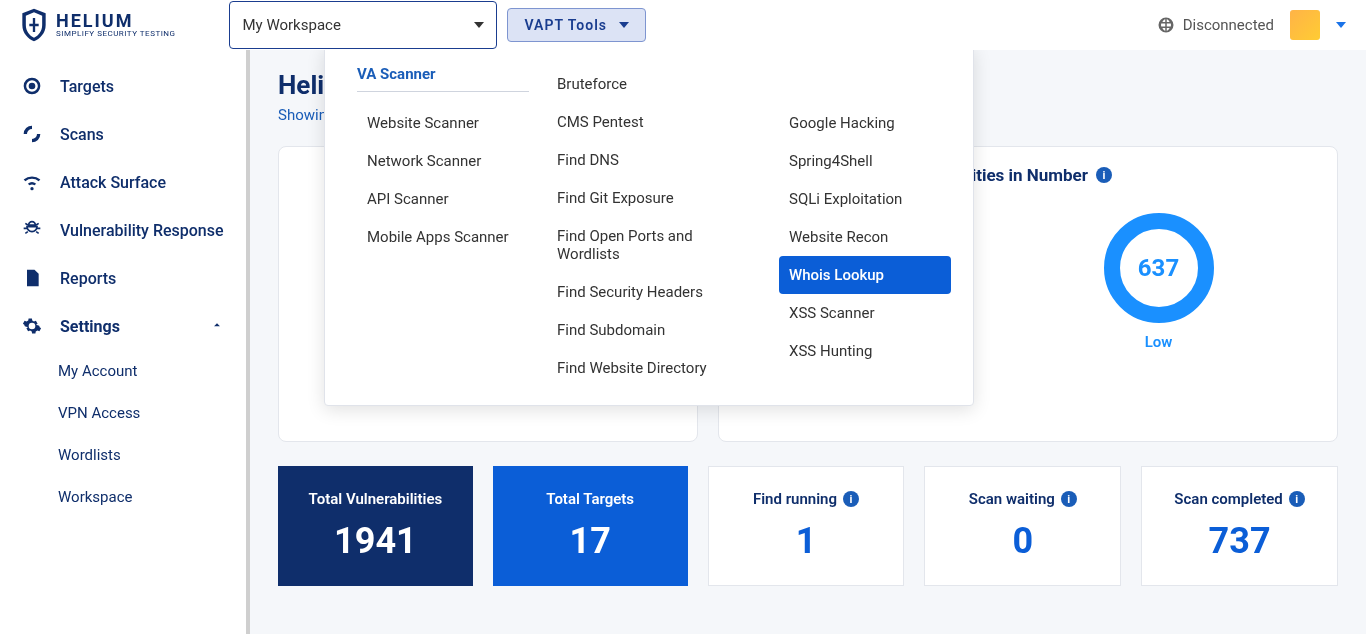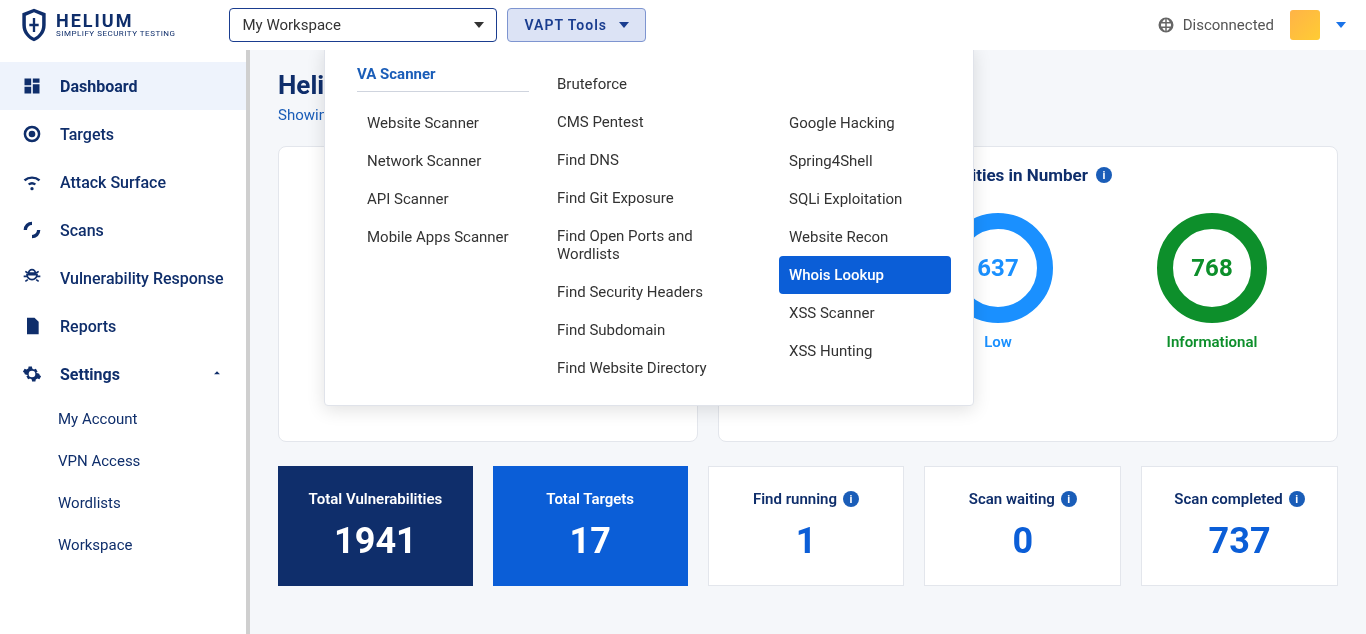--- a/index.html
+++ b/index.html
@@ -4,21 +4,21 @@
 <style>
 * { box-sizing: border-box; margin: 0; padding: 0; }
 body { font-family: -apple-system, BlinkMacSystemFont, "Segoe UI", Roboto, Arial, sans-serif; background: #fff; width: 1366px; height: 634px; overflow: hidden; color: #333; }
 
 .header { display: flex; align-items: center; padding: 8px 20px; height: 50px; background: #fff; }
 .logo { display: flex; align-items: center; gap: 8px; color: #0f2e6b; }
 .logo-text { display: flex; flex-direction: column; line-height: 1; }
 .logo-main { font-size: 18px; font-weight: 700; letter-spacing: 2px; }
 .logo-sub { font-size: 8px; letter-spacing: 0.5px; color: #0f2e6b; }
 
-.workspace-select { margin-left: 54px; width: 268px; height: 34px; border: 1.5px solid #1a3d8f; border-radius: 4px; display: flex; align-items: center; justify-content: space-between; padding: 0 12px; font-size: 15px; color: #333; cursor: pointer; }
+.workspace-select { margin-left: 54px; width: 268px; height: 48px; border: 1.5px solid #1a3d8f; border-radius: 4px; display: flex; align-items: center; justify-content: space-between; padding: 0 12px; font-size: 15px; color: #333; cursor: pointer; }
 .vapt-btn { margin-left: 10px; height: 34px; padding: 0 16px; background: #dce3f5; border: 1px solid #7e95d0; border-radius: 4px; color: #1a3d8f; font-size: 14px; font-weight: 600; letter-spacing: 1px; display: flex; align-items: center; gap: 12px; cursor: pointer; }
 .vapt-btn .caret { width: 0; height: 0; border-left: 5px solid transparent; border-right: 5px solid transparent; border-top: 6px solid #1a3d8f; }
 
 .header-right { margin-left: auto; display: flex; align-items: center; gap: 16px; }
 .conn { display: flex; align-items: center; gap: 8px; color: #555; font-size: 15px; }
 .avatar { width: 30px; height: 30px; background: linear-gradient(135deg, #ffb347, #ffcc33); border-radius: 3px; }
 .avatar-caret { width: 0; height: 0; border-left: 5px solid transparent; border-right: 5px solid transparent; border-top: 6px solid #1a73e8; cursor: pointer; }
 
 .layout { display: flex; height: calc(100% - 50px); }
 .sidebar { width: 250px; background: #fff; padding-top: 12px; border-right: 4px solid #cfcfcf; }
@@ -102,51 +102,43 @@
         </svg>
       <span>Disconnected</span>
     </div>
     <div class="avatar"></div>
     <span class="avatar-caret"></span>
   </div>
 </div>
 
 <div class="layout">
   <div class="sidebar">
-    <div class="nav-item active">
-      <span class="icon">
-          <svg viewBox="0 0 24 24">
-            <path d="M3 3h8v8H3zM13 3h8v5h-8zM13 10h8v11h-8zM3 13h8v8H3z"></path>
-          </svg>
-        </span>
-      <span>Dashboard</span>
-    </div>
     <div class="nav-item">
       <span class="icon">
           <svg viewBox="0 0 24 24">
             <path d="M12 2a10 10 0 1 0 0 20 10 10 0 0 0 0-20zm0 3a7 7 0 1 1 0 14 7 7 0 0 1 0-14zm0 3a4 4 0 1 0 0 8 4 4 0 0 0 0-8z"></path>
           </svg>
         </span>
       <span>Targets</span>
     </div>
     <div class="nav-item">
       <span class="icon">
           <svg viewBox="0 0 24 24">
+            <path d="M12 6V2a10 10 0 0 0-10 10h4a6 6 0 0 1 6-6zm6 6a6 6 0 0 1-6 6v4a10 10 0 0 0 10-10h-4z"></path>
+          </svg>
+        </span>
+      <span>Scans</span>
+    </div>
+    <div class="nav-item">
+      <span class="icon">
+          <svg viewBox="0 0 24 24">
             <path d="M12 18a2 2 0 1 0 0 4 2 2 0 0 0 0-4zm-5-4a8 8 0 0 1 10 0l-2 2a5 5 0 0 0-6 0zM2 9a16 16 0 0 1 20 0l-2 2a13 13 0 0 0-16 0z"></path>
           </svg>
         </span>
       <span>Attack Surface</span>
-    </div>
-    <div class="nav-item">
-      <span class="icon">
-          <svg viewBox="0 0 24 24">
-            <path d="M12 6V2a10 10 0 0 0-10 10h4a6 6 0 0 1 6-6zm6 6a6 6 0 0 1-6 6v4a10 10 0 0 0 10-10h-4z"></path>
-          </svg>
-        </span>
-      <span>Scans</span>
     </div>
     <div class="nav-item">
       <span class="icon">
           <svg viewBox="0 0 24 24">
             <path d="M12 2a4 4 0 0 1 4 4h-8a4 4 0 0 1 4-4zm-6 6h12a6 6 0 0 1-12 0zm-4 2h4m16 0h-4M4 16l3-2m13 2-3-2M4 4l3 2m13-2-3 2" stroke="#0f2e6b" stroke-width="2" fill="none"></path>
           </svg>
         </span>
       <span>Vulnerability Response</span>
     </div>
     <div class="nav-item">
@@ -196,26 +188,20 @@
             <div class="ring orange">
                 <span></span>
               </div>
           </div>
           <div class="ring-wrap">
             <div class="ring blue">
                 <span>637</span>
               </div>
             <span class="ring-label label-blue">Low</span>
           </div>
-          <div class="ring-wrap">
-            <div class="ring green">
-                <span>768</span>
-              </div>
-            <span class="ring-label label-green">Informational</span>
-          </div>
         </div>
       </div>
     </div>
 
     <div class="stats-row">
       <div class="stat-box stat-dark">
         <div class="stat-label">Total Vulnerabilities</div>
         <div class="stat-value">1941</div>
       </div>
       <div class="stat-box stat-blue">

